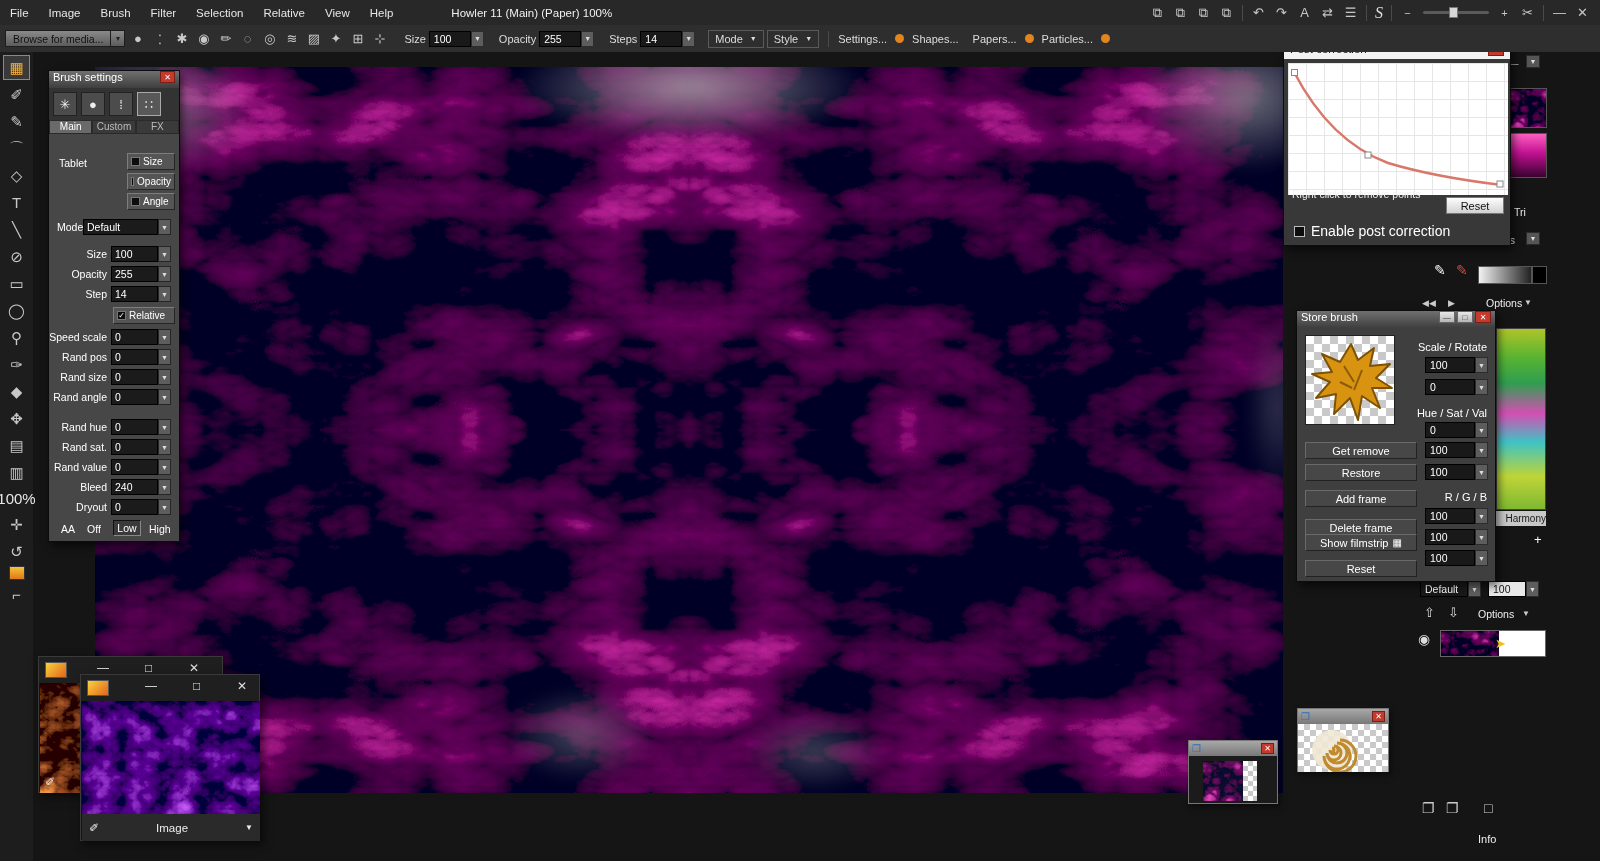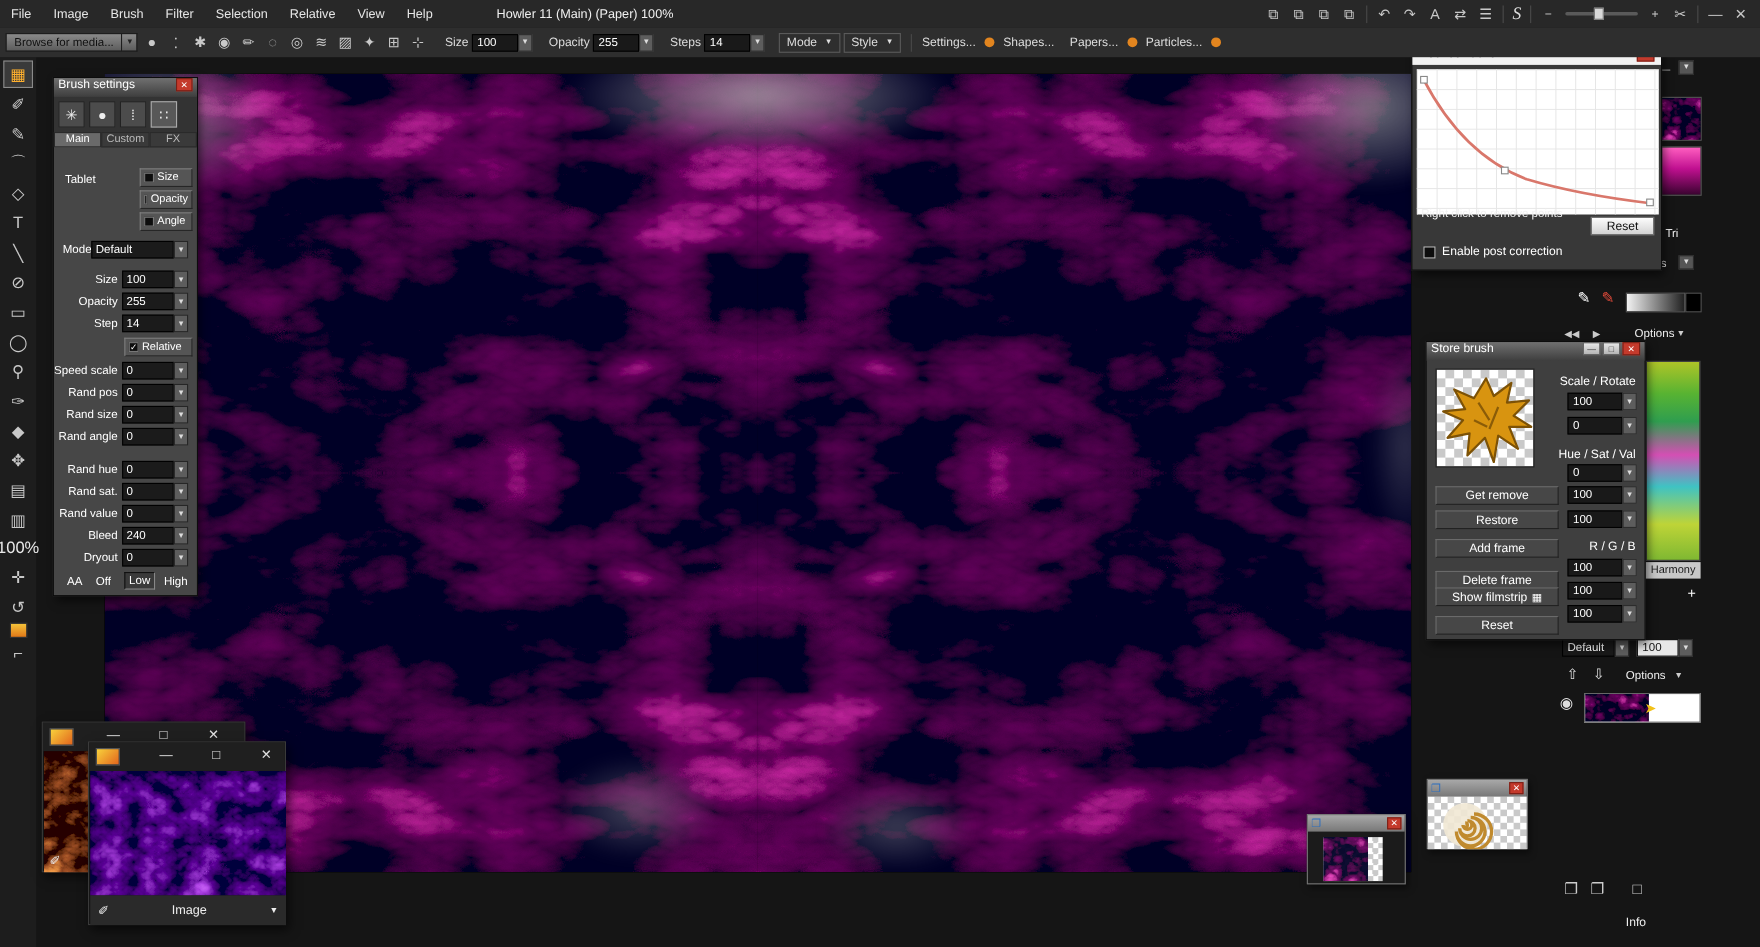--- a/index.html
+++ b/index.html
@@ -331,21 +331,21 @@
   <span class="rb rb-ddbtn" style="left:116px;top:202px">▼</span>
   <span class="rb" style="left:24px;top:232px;color:#fff;font-size:14px">✎</span>
   <span class="rb" style="left:46px;top:232px;color:#e04a3a;font-size:14px">✎</span>
   <div class="rb" style="left:68px;top:236px;width:54px;height:18px;background:linear-gradient(90deg,#f2f2f2,#8a8a8a,#222);border:1px solid #555"></div>
   <div class="rb" style="left:122px;top:236px;width:15px;height:18px;background:#000;border:1px solid #555"></div>
   <span class="rb" style="left:12px;top:268px;color:#ccc;font-size:9px">◀◀</span>
   <span class="rb" style="left:38px;top:268px;color:#ccc;font-size:9px">▶</span>
   <span class="rb" style="left:76px;top:267px;color:#eee">Options</span>
   <span class="rb" style="left:114px;top:268px;color:#ccc;font-size:8px">▼</span>
   <div class="rb" style="left:86px;top:298px;width:50px;height:182px;border:1px solid #444;background:linear-gradient(180deg,#aec428 0%,#58b332 16%,#2f9e4f 30%,#d44fb4 47%,#3fc3c3 63%,#bed437 82%,#7fb832 100%)"></div>
-  <div class="rb" style="left:86px;top:481px;width:50px;height:15px;background:#c8c8c8;color:#1a1a1a;text-align:center;font-size:10px;line-height:15px">Harmony</div>
+  <div class="rb" style="left:86px;top:481px;width:50px;height:15px;background:#c8c8c8;color:#1a1a1a;text-align:right;font-size:10px;line-height:15px">Harmony</div>
   <span class="rb" style="left:124px;top:502px;color:#fff;font-size:13px">+</span>
   <div class="rb" style="left:10px;top:551px;display:flex">
     <div class="num-box" style="min-width:48px">Default</div>
     <div class="dd-sm">▼</div>
   </div>
   <div class="rb" style="left:78px;top:551px;display:flex">
     <div class="num-box" style="min-width:38px;background:#e8e8e8;color:#111">100</div>
     <div class="dd-sm">▼</div>
   </div>
   <span class="rb" style="left:14px;top:575px;color:#ddd;font-size:13px">⇧</span>
@@ -487,21 +487,21 @@
       <path d="M6,9 C30,55 60,85 100,100 C140,112 180,118 214,122" fill="none" stroke="#d9776b" stroke-width="2.5"></path>
       <rect x="3.5" y="6.5" width="6" height="6" fill="#fff" stroke="#888"></rect>
       <rect x="77" y="89" width="6" height="6" fill="#fff" stroke="#888"></rect>
       <rect x="209" y="118" width="6" height="6" fill="#fff" stroke="#888"></rect>
     </svg>
   </div>
   <span class="ab" style="left:8px;top:149px;font-size:10.5px;color:#f2f2f2">Right click to remove points</span>
   <div class="pc-reset">Reset</div>
   <div class="ab" style="left:10px;top:184px;display:flex;align-items:center;gap:6px">
     <span class="cb" style="width:11px;height:11px;border-color:#bbb"></span>
-    <span style="font-size:11px;color:#fff">Enable post correction</span>
+    <span style="font-size:14px;color:#fff">Enable post correction</span>
   </div>
 </div>
 
 <div id="sb" class="win">
   <div class="tbar">
     <span>Store brush</span>
     <span class="graybtn" style="margin-left:auto">—</span>
     <span class="graybtn" style="margin-left:2px">□</span>
     <span class="xbtn" style="margin-left:2px;width:16px;height:12px">✕</span>
   </div>

